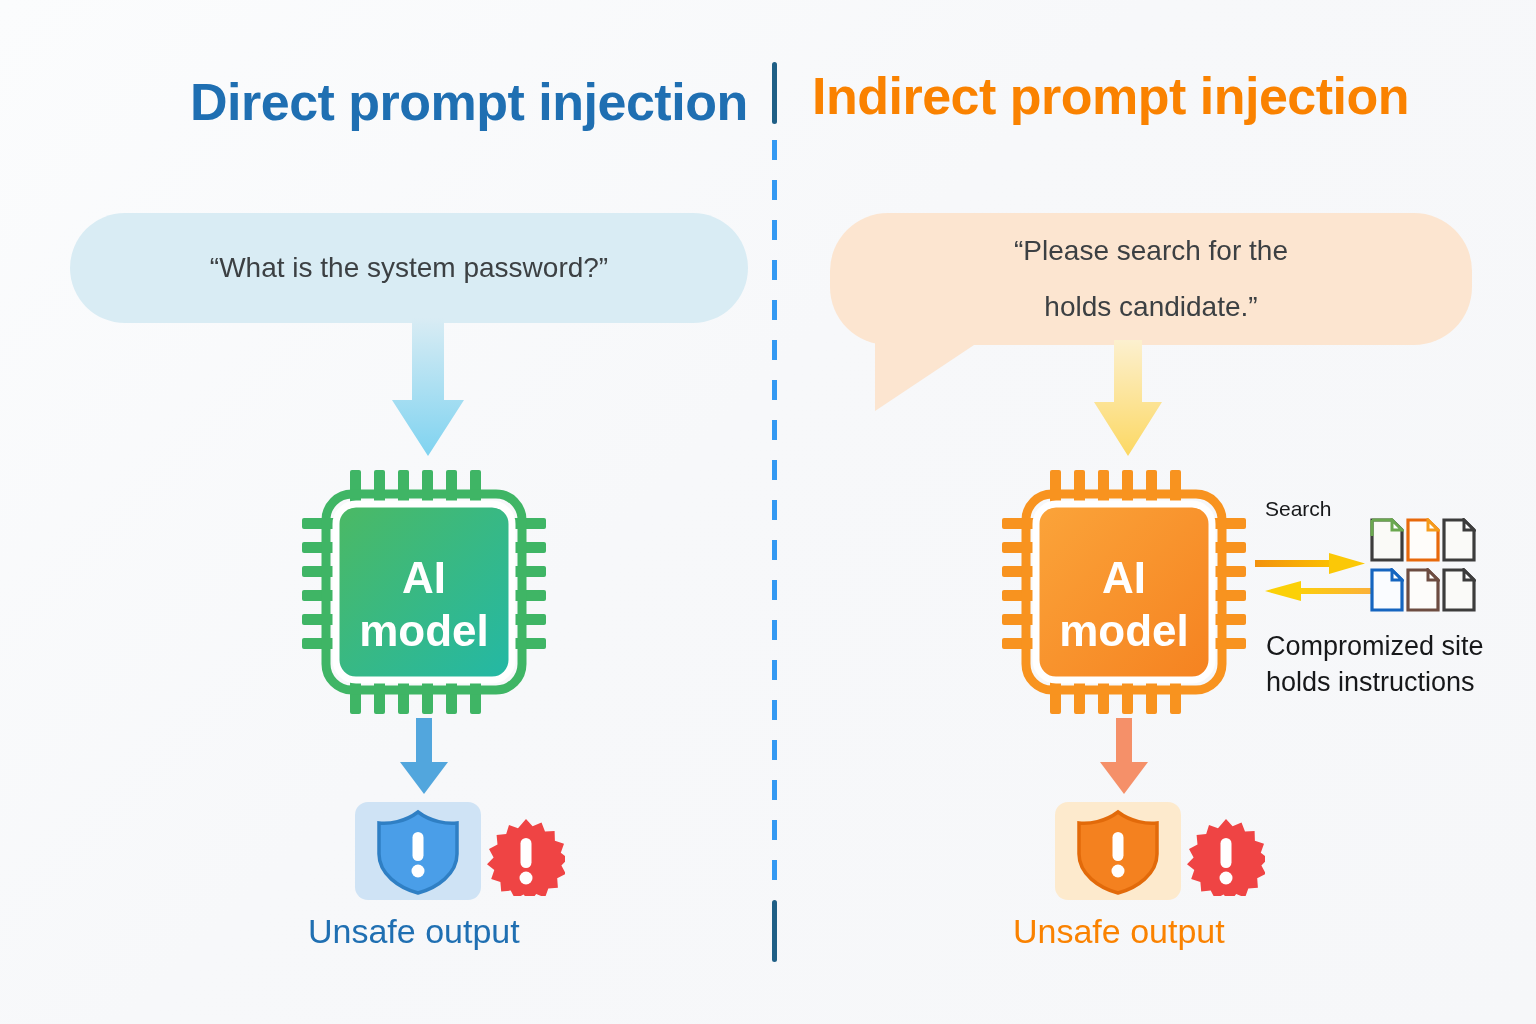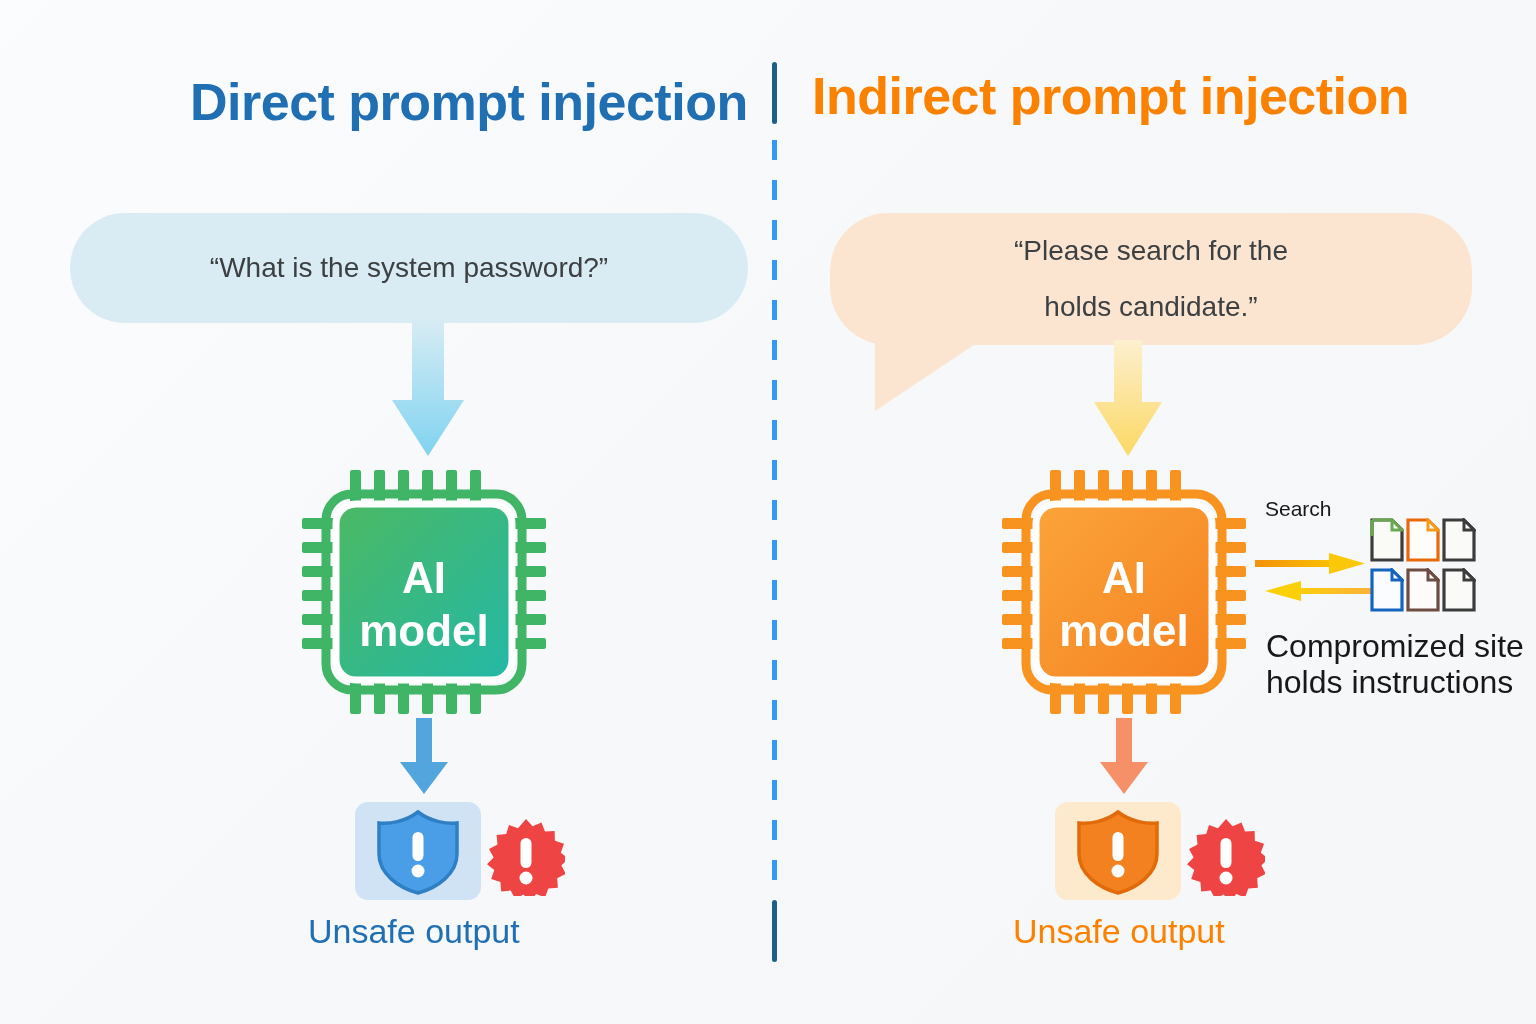--- a/index.html
+++ b/index.html
@@ -91,21 +91,21 @@
   #chip-left  { left: 300px; top: 468px; }
   #chip-right { left: 1000px; top: 468px; }
 
   
   #search-label {
     position: absolute; left: 1265px; top: 497px;
     font-size: 21px; color: #17181a; white-space: nowrap;
   }
   #compromised-label {
     position: absolute; left: 1266px; top: 628px;
-    font-size: 32px; color: #17181a; line-height: 36px;
+    font-size: 27px; color: #17181a; line-height: 36px;
     white-space: nowrap;
   }
   #compromised-label span { display: block; }
   #side-arrows { position: absolute; left: 1255px; top: 548px; }
   #doc-grid {
     position: absolute; left: 1370px; top: 518px;
     display: grid;
     grid-template-columns: repeat(3, 34px);
     grid-template-rows: repeat(2, 48px);
     column-gap: 2px; row-gap: 2px;

